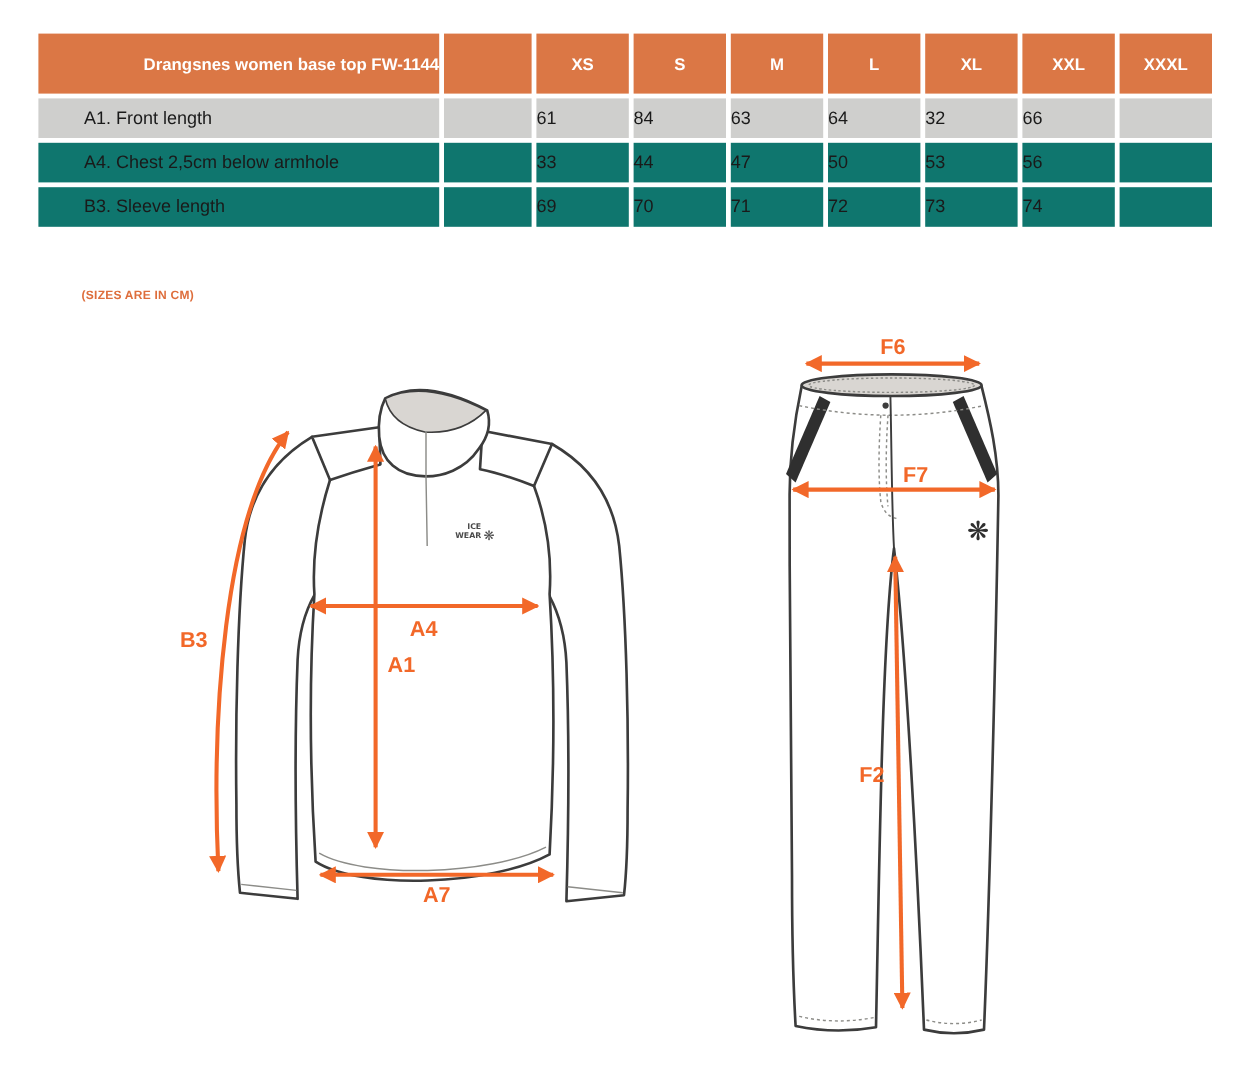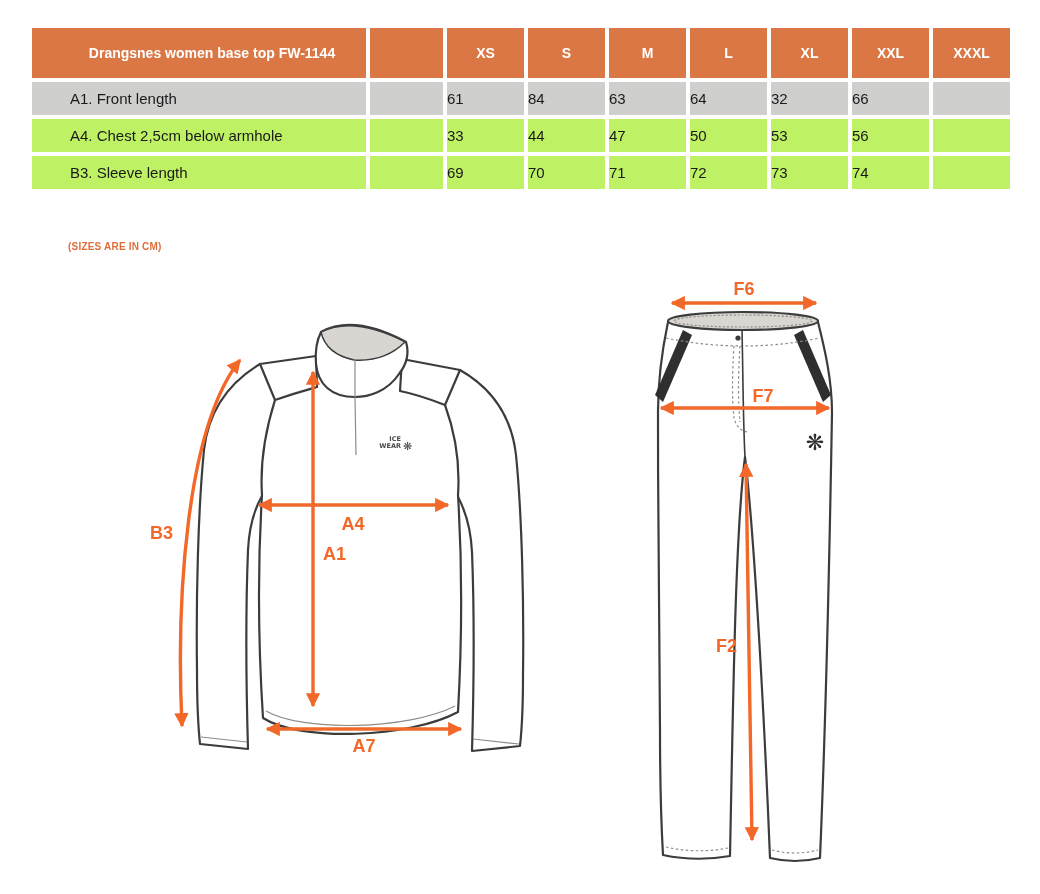--- a/index.html
+++ b/index.html
@@ -9,27 +9,27 @@
   }
   
   table.size-chart{
     position:absolute;left:28px;top:24px;
     border-collapse:separate;border-spacing:4px;table-layout:fixed;
   }
   table.size-chart th{
     background:#DB7745;color:#ffffff;font-size:14px;font-weight:bold;
     height:50px;padding:0;
   }
-  table.size-chart th.title-cell{text-align:center;padding-left:26px;}
+  table.size-chart th.title-cell{text-align:right;padding-left:26px;}
   table.size-chart td{
     height:33px;font-size:15px;text-align:left;color:#1a1a1a;padding:0;
   }
   table.size-chart td.label-cell{text-align:left;padding-left:38px;margin-left:39px;}
   table.size-chart tr.dark td{background:#CFCFCD;}
-  table.size-chart tr.light td{background:#bef264;}
+  table.size-chart tr.light td{background:#0f766e;}
   col.c-label{width:334px;}
   col.c-empty{width:73px;}
   col.c-size{width:77px;}
   
   .sizes-note{
     position:absolute;left:68px;top:241px;
     color:#DE6E3C;font-size:10px;font-weight:bold;letter-spacing:.2px;
   }
   
   svg{position:absolute;}

